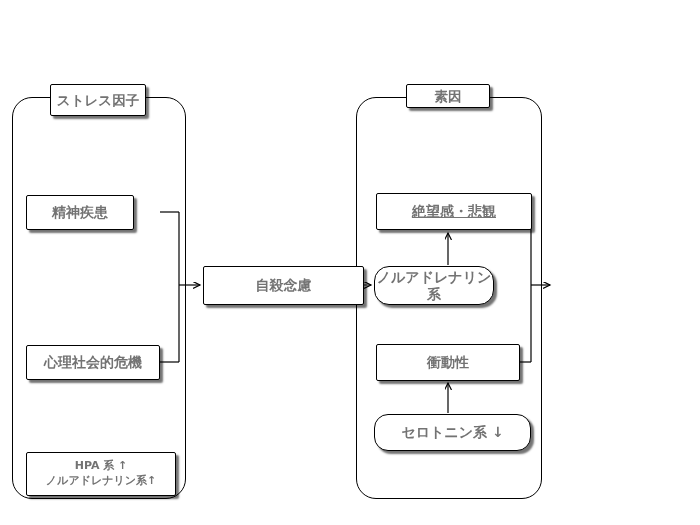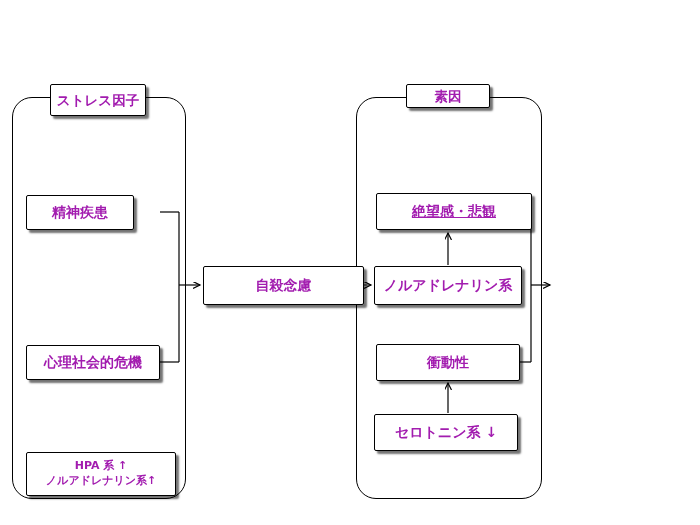--- a/index.html
+++ b/index.html
@@ -28,21 +28,21 @@
     background: #ffffff;
     border: 1.5px solid #000;
     border-radius: 2px;
     box-shadow: 3px 3px 2px rgba(0,0,0,0.55);
     display: flex;
     align-items: center;
     justify-content: center;
     text-align: center;
     font-weight: bold;
     font-size: 14px;
-    color: #a21caf;
+    color: #737373;
     z-index: 3;
     box-sizing: border-box;
     line-height: 1.2;
   }
   .node.small-label { font-size: 13.5px; }
   .node.two-line {
     flex-direction: column;
     font-size: 11px;
     line-height: 1.35;
   }
@@ -88,18 +88,18 @@
   <div class="node" style="left:26px; top:195px; width:108px; height:35px;">精神疾患</div>
   <div class="node" style="left:26px; top:345px; width:134px; height:35px;">心理社会的危機</div>
   <div class="node two-line" style="left:26px; top:452px; width:150px; height:44px;">
     <span>HPA 系 ↑</span>
     <span>ノルアドレナリン系↑</span>
   </div>
 
   <div class="node" style="left:203px; top:266px; width:161px; height:39px;">自殺念慮</div>
 
   <div class="node" style="left:376px; top:193px; width:156px; height:37px;text-decoration:underline;">絶望感・悲観</div>
-  <div class="node" style="left:374px; top:266px; width:148px; height:39px;">ノルアドレナリン系</div>
+  <div class="node" style="left:374px; top:266px; width:120px; height:39px;border-radius:15px;">ノルアドレナリン系</div>
   <div class="node" style="left:376px; top:344px; width:144px; height:37px;">衝動性</div>
-  <div class="node" style="left:374px; top:414px; width:144px; height:37px;">セロトニン系 ↓</div>
+  <div class="node" style="left:374px; top:414px; width:157px; height:37px;border-radius:14px;">セロトニン系 ↓</div>
 
 
 </div>
 
 </body></html>

